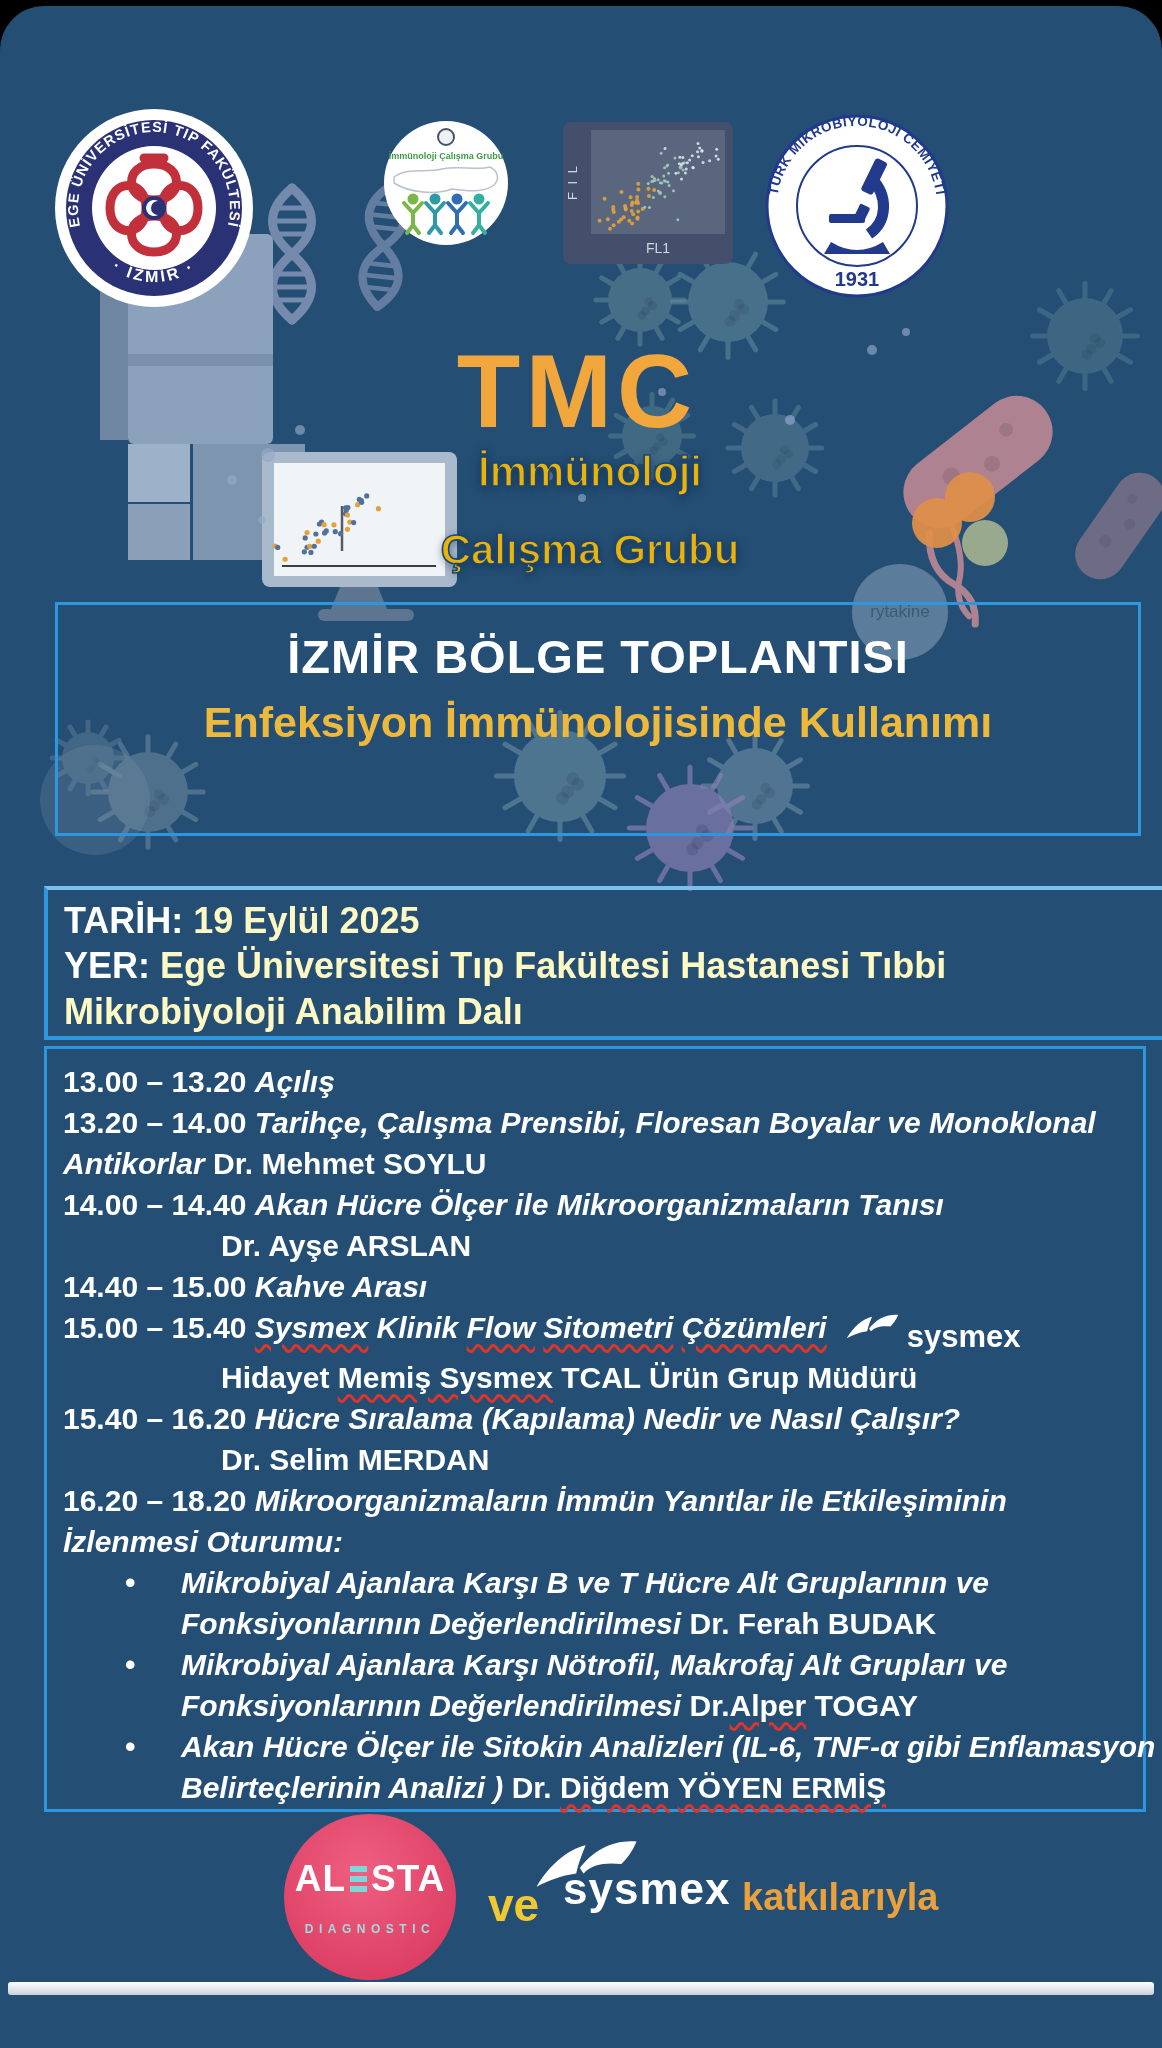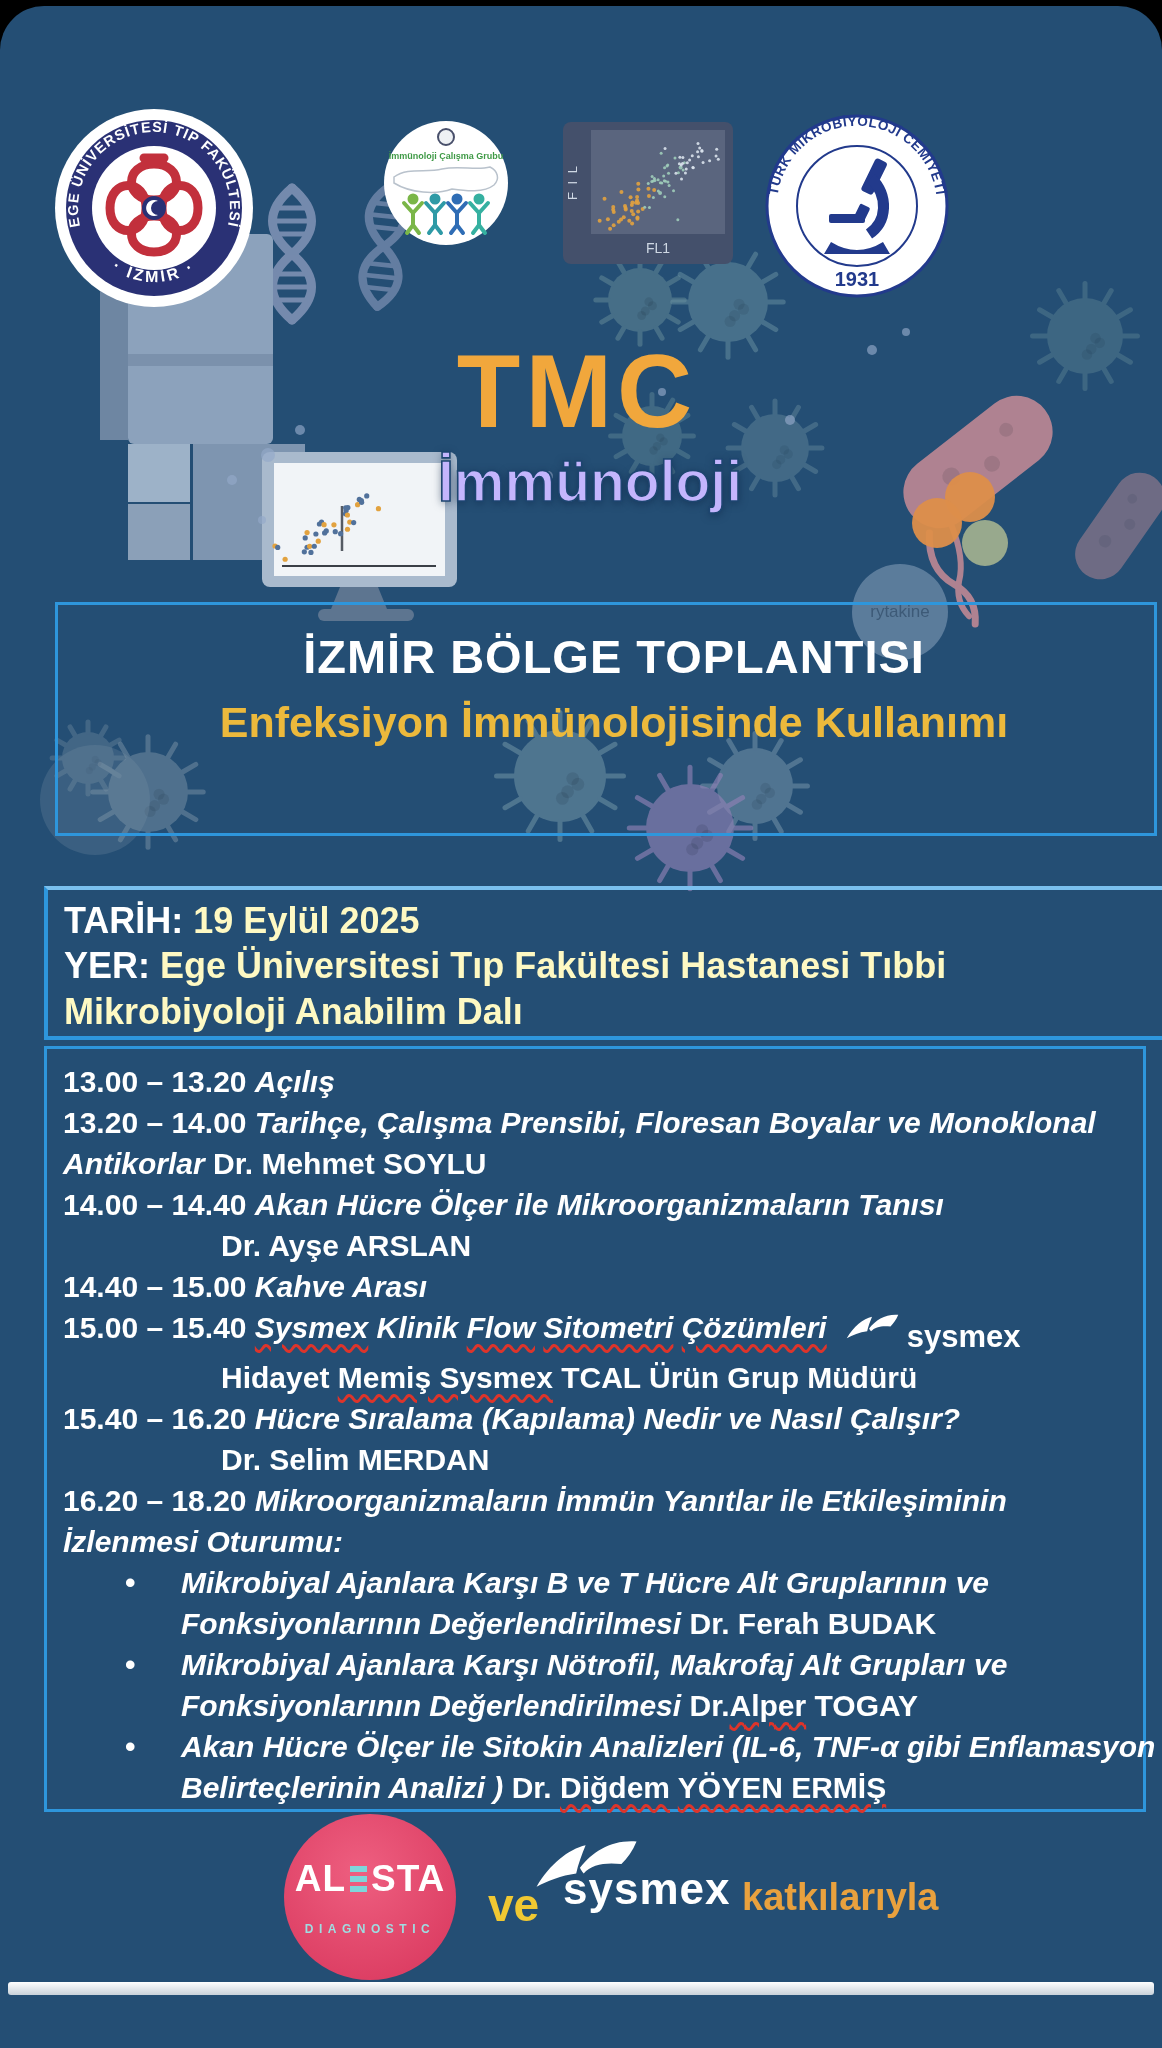--- a/index.html
+++ b/index.html
@@ -6,31 +6,31 @@
   body{width:1162px;height:2048px;position:relative;overflow:hidden;
        font-family:"Liberation Sans","DejaVu Sans",sans-serif;}
   #poster{position:absolute;left:0;top:6px;width:1162px;height:2042px;
           background:#244e74;border-radius:44px 44px 0 0;overflow:hidden;}
   .abs{position:absolute;}
   .ctr{position:absolute;left:0;right:8px;text-align:center;}
   #deco{position:absolute;left:0;top:0;z-index:1;}
   
   #tmc-word{top:326px;z-index:4;font-size:104px;font-weight:800;color:#f1a73c;
             letter-spacing:5px;}
-  .brand-line{z-index:4;font-size:57px;font-weight:700;color:#c4b5fd;
+  .brand-line{z-index:4;font-size:42px;font-weight:700;color:#eab308;
               -webkit-text-stroke:1.6px #1d4570;
               text-shadow:0 2px 8px rgba(8,30,60,.55);padding-left:26px;}
   #brand-1{top:442px;} #brand-2{top:520px;}
   
   #rytakine{left:852px;top:558px;width:96px;height:96px;border-radius:50%;
             background:rgba(208,222,238,.32);z-index:2;display:flex;
             align-items:center;justify-content:center;color:#3d5a77;
             font-size:17px;}
   
-  .bluebox{position:absolute;z-index:3;border:3px solid #2e96dc;background:transparent;padding-left:16px;}
+  .bluebox{position:absolute;z-index:3;border:3px solid #2e96dc;background:transparent;}
   #title-box{left:55px;top:596px;width:1080px;height:228px;text-align:center;}
   #title-box .t1{margin-top:24px;font-size:47px;font-weight:800;color:#ffffff;letter-spacing:1px;}
   #title-box .t2{margin-top:16px;font-size:45px;font-weight:800;color:#ecb93c;}
   #title-box .t3{margin-top:14px;font-size:43px;font-weight:800;color:#ecb93c;}
   #info-box{left:44px;top:880px;width:1102px;height:138px;border-width:4px;
             border-top-color:#7ac0ee;padding:8px 70px 0 16px;box-sizing:content-box;
             font-size:36px;font-weight:700;line-height:1.26;}
   .lbl{color:#fff;} .orv{color:#fef9c3;}
   #program-box{left:44px;top:1040px;width:1102px;height:766px;
                padding:12px 4px 0 16px;color:#fff;font-size:30px;
@@ -542,20 +542,21 @@
       <rect x="-4" y="-52" width="13" height="36" rx="3" transform="rotate(26)"></rect>
       <path d="M14,-28 C32,-10 30,16 12,28" stroke="#223a8c" stroke-width="11" fill="none"></path>
       <rect x="2" y="-4" width="11" height="14" rx="2" transform="rotate(26)"></rect>
       <rect x="-28" y="8" width="36" height="9" rx="2"></rect>
       <path d="M-26,36 q26,16 52,0 l7,12 h-66 z"></path>
     </g>
   </svg>
 
   <div class="ctr" id="tmc-word">TMC</div>
   <div class="ctr brand-line" id="brand-1">İmmünoloji</div>
+  <div class="ctr brand-line" id="brand-2">Çalışma Grubu</div>
 
   <div class="abs" id="rytakine">
     <span>rytakine</span>
   </div>
 
   <div class="bluebox" id="title-box">
     <div class="t1">İZMİR BÖLGE TOPLANTISI</div>
     <div class="t3">Enfeksiyon İmmünolojisinde Kullanımı</div>
   </div>
 

